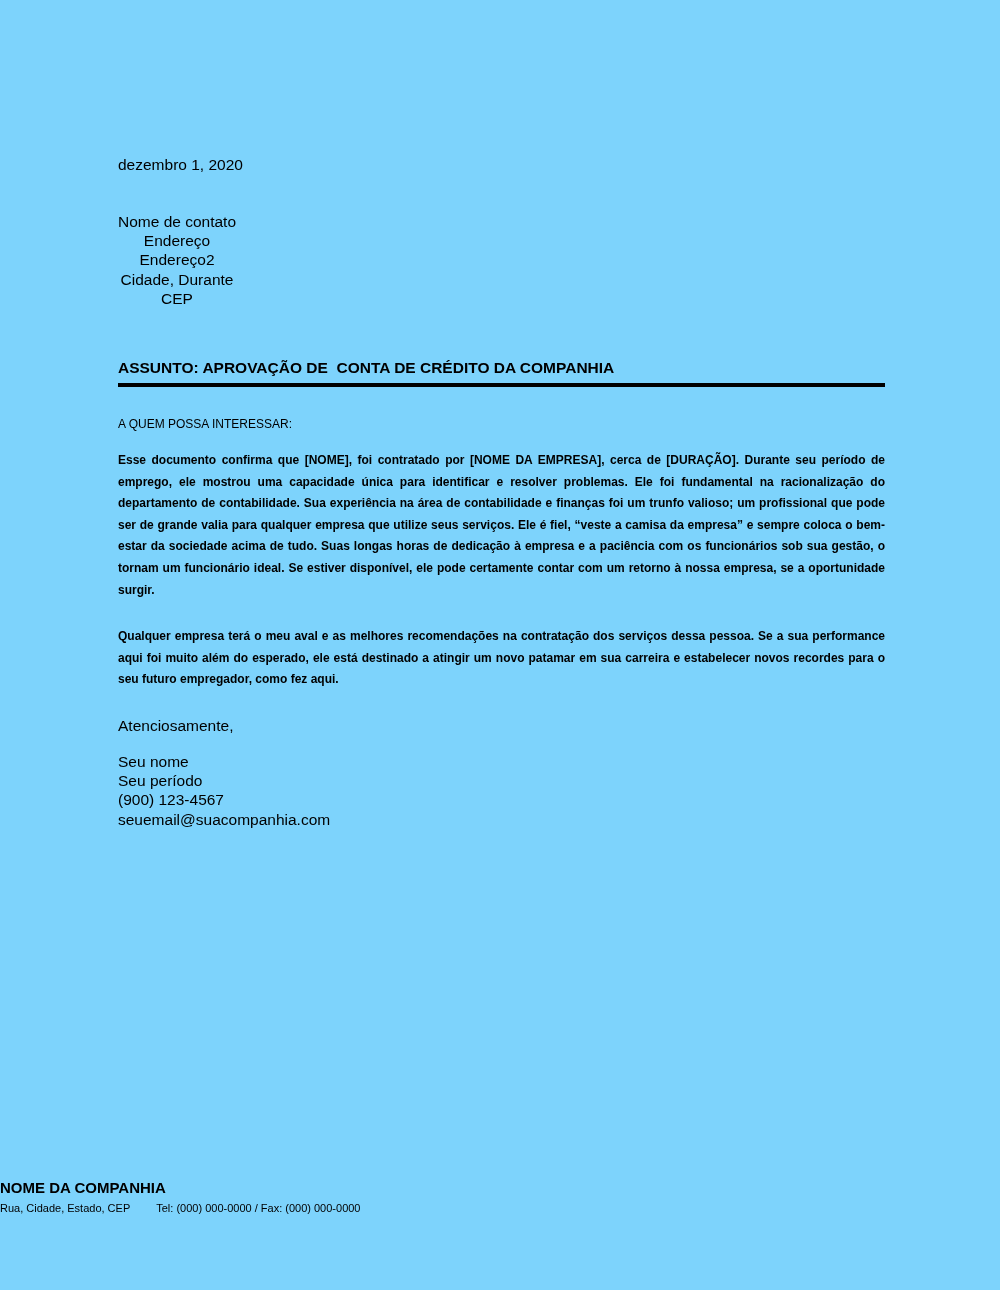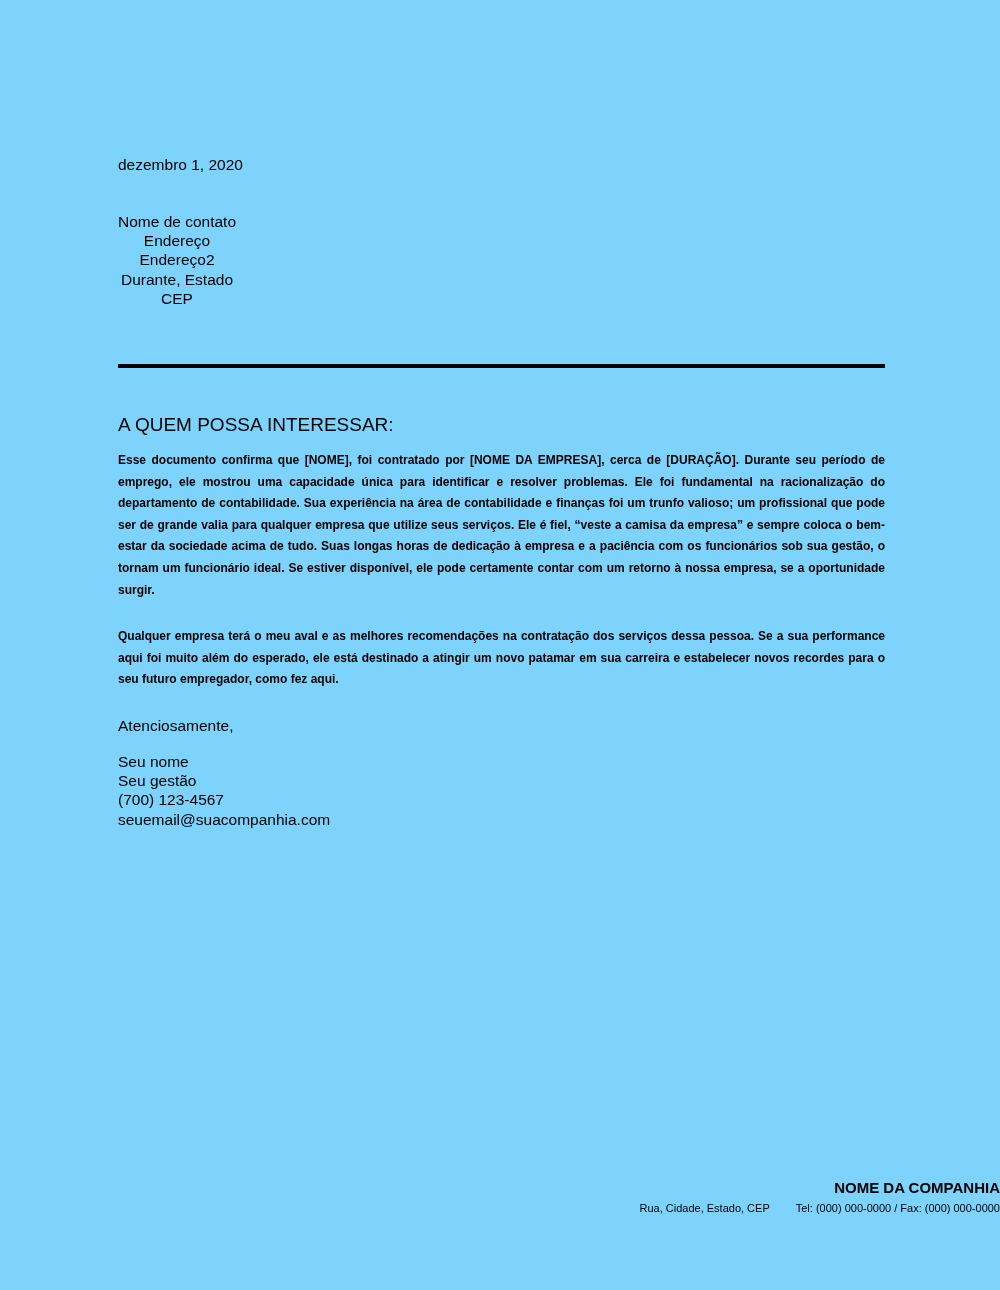--- a/index.html
+++ b/index.html
@@ -53,21 +53,21 @@
   .subject-rule {
     margin-top: 6px;
     width: 767px;
     height: 4px;
     background: #000000;
   }
   .salutation {
     position: absolute;
     left: 118px;
     top: 415px;
-    font-size: 19px;
+    font-size: 12px;
     line-height: 19px;
     white-space: pre;
     text-align: right;
   }
   .body-para {
     position: absolute;
     left: 118px;
     width: 767px;
     font-size: 12px;
     line-height: 21.6px;
@@ -98,21 +98,21 @@
     line-height: 19.2px;
   }
   .signature div {
     white-space: pre;
   }
   .footer {
     position: absolute;
     left: 0;
     top: 1178px;
     width: 1000px;
-    text-align: right;
+    text-align: left;
     font-size: 15px;
     line-height: 20px;
   }
   .footer-company {
     font-weight: bold;
     font-size: 15px;
     white-space: pre;
   }
   .footer-address {
     font-size: 11px;
@@ -133,40 +133,41 @@
 <body>
 
 <div class="page">
 
   <div class="date-line">dezembro 1, 2020</div>
 
   <div class="recipient">
     <div>Nome de contato</div>
     <div>Endereço</div>
     <div>Endereço2</div>
-    <div>Durante, Estado</div>
+    <div>Cidade, Durante</div>
     <div>CEP</div>
   </div>
 
   <div class="subject-block">
+    <div class="subject-text">ASSUNTO: APROVAÇÃO DE  CONTA DE CRÉDITO DA COMPANHIA</div>
     <div class="subject-rule"></div>
   </div>
 
   <div class="salutation">A QUEM POSSA INTERESSAR:</div>
 
   <div class="body-para body-para-1">Esse documento confirma que [NOME], foi contratado por [NOME DA EMPRESA],  cerca de [DURAÇÃO]. Durante seu período de emprego, ele mostrou uma capacidade única para identificar e resolver problemas. Ele foi fundamental na racionalização do departamento de contabilidade. Sua experiência na área de contabilidade e finanças foi um trunfo valioso; um profissional  que pode ser de grande valia para qualquer empresa que utilize seus serviços. Ele é fiel, “veste a camisa da empresa” e sempre coloca o bem-estar da sociedade acima de tudo. Suas longas horas de dedicação à empresa e a paciência com os funcionários sob sua gestão, o tornam um funcionário ideal. Se estiver disponível, ele pode certamente contar com um retorno à nossa empresa, se a oportunidade surgir.</div>
 
   <div class="body-para body-para-2">Qualquer empresa terá o meu aval e as melhores recomendações na contratação dos serviços dessa pessoa. Se a sua performance aqui foi muito além do esperado, ele está destinado a atingir um novo patamar em sua carreira e estabelecer novos recordes para o seu futuro empregador, como fez aqui.</div>
 
   <div class="closing">Atenciosamente,</div>
 
   <div class="signature">
     <div>Seu nome</div>
-    <div>Seu gestão</div>
-    <div>(700) 123-4567</div>
+    <div>Seu período</div>
+    <div>(900) 123-4567</div>
     <div>seuemail@suacompanhia.com</div>
   </div>
 
   <div class="footer">
     <div class="footer-company">NOME DA COMPANHIA</div>
     <div class="footer-address"><span>Rua, Cidade, Estado, CEP</span><span class="footer-sep"></span><span>Tel: (000) 000-0000 / Fax: (000) 000-0000</span></div>
   </div>
 
 </div>
 

